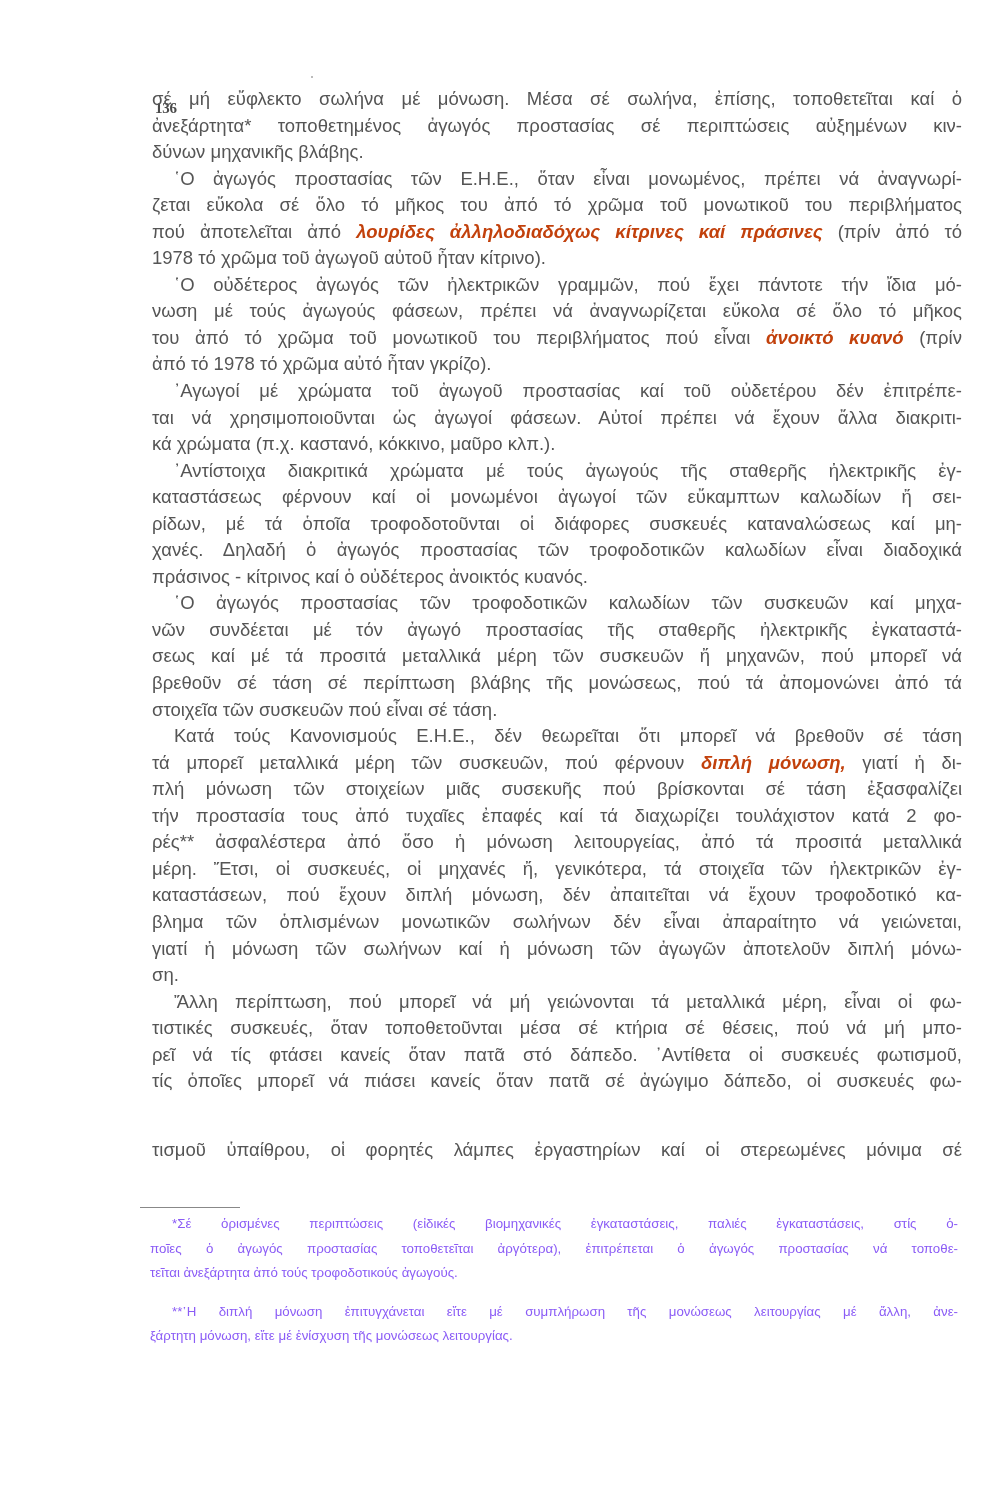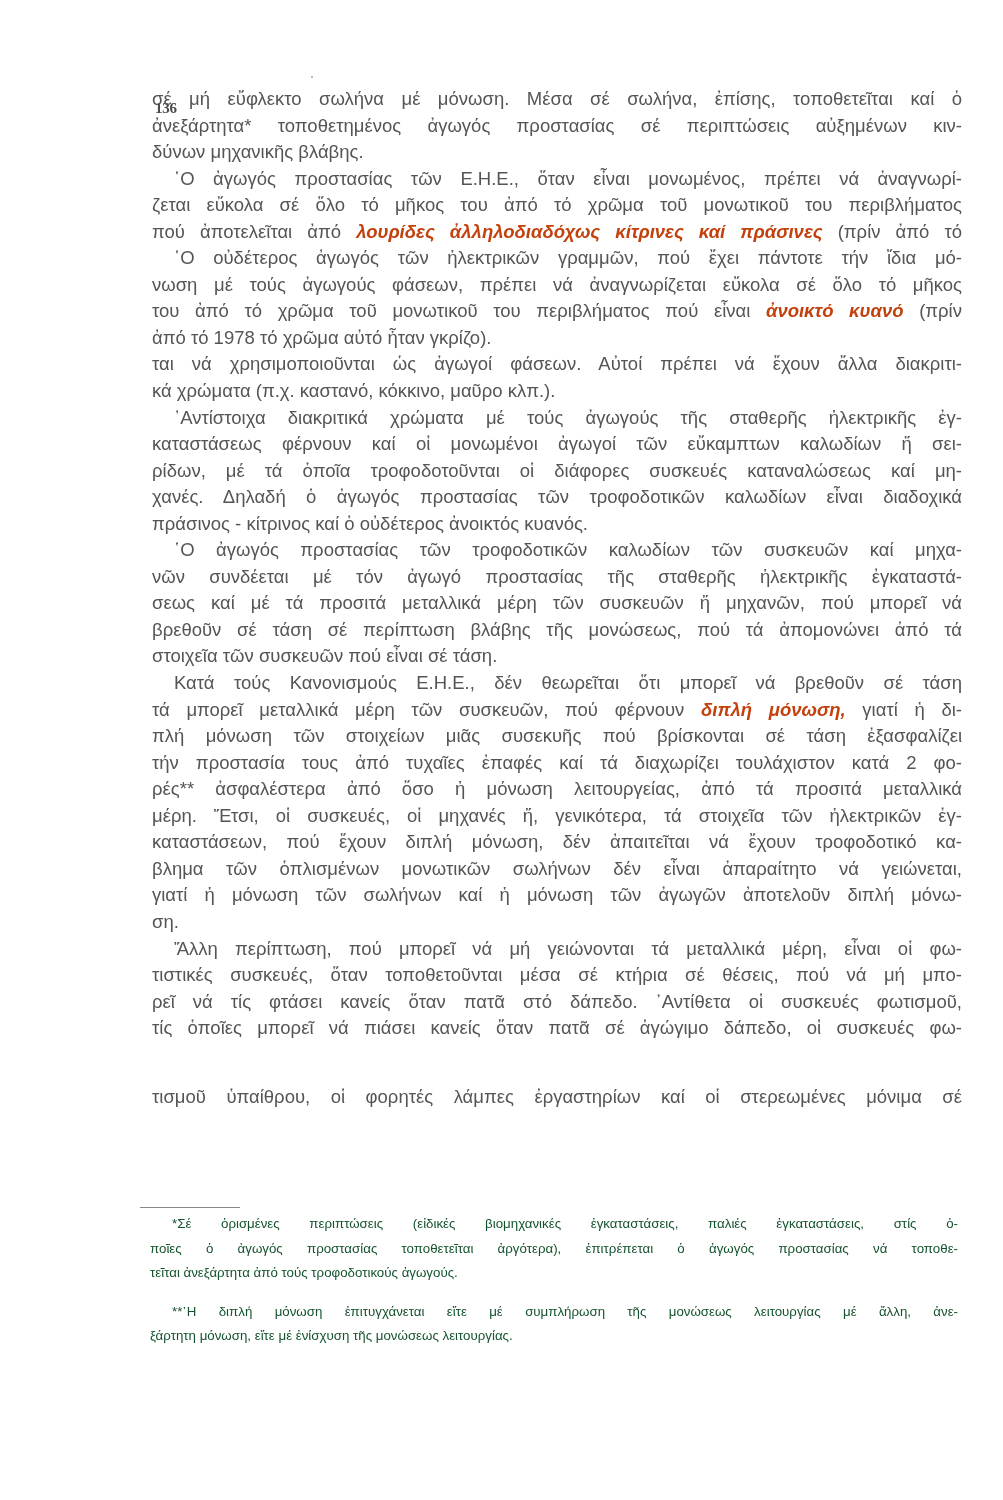--- a/index.html
+++ b/index.html
@@ -20,41 +20,43 @@
       text-align: justify; text-align-last: justify;
       transform-origin: left center;
     }
     .line.last { text-align-last: left; }
     .line.indent { padding-left: 22px; }
     .line .b { font-weight: bold; font-style: italic; color: #c2410c; }
     .sep { position: absolute; left: 140px; top: 1207px; width: 100px; height: 1px; background: #888; }
     .footnotes {
       position: absolute; left: 150px; top: 1212px; width: 810px;
       font-family: "Liberation Sans", sans-serif; font-size: 13.3px;
-      color: #14532d; line-height: 24.5px;
+      color: #8b5cf6; line-height: 24.5px;
     }
     .fn-gap { height: 14px; }
   </style>
 </head>
 <body>
 
 <div class="page-number">136</div>
 <div class="speck"></div>
 
 <div class="body-text" id="body">
     <span class="line" style="white-space: nowrap; display: block; width: 810px; box-sizing: border-box;">σέ μή εὔφλεκτο σωλήνα μέ μόνωση. Μέσα σέ σωλήνα, ἐπίσης, τοποθετεῖται καί ὁ</span>
     <span class="line" style="white-space: nowrap; display: block; width: 810px; box-sizing: border-box;">ἀνεξάρτητα* τοποθετημένος ἀγωγός προστασίας σέ περιπτώσεις αὐξημένων κιν-</span>
     <span class="line last" style="white-space: nowrap; display: block; width: 810px; box-sizing: border-box;">δύνων μηχανικῆς βλάβης.</span>
     <span class="line indent" style="white-space: nowrap; display: block; width: 810px; box-sizing: border-box;">῾Ο ἀγωγός προστασίας τῶν Ε.Η.Ε., ὅταν εἶναι μονωμένος, πρέπει νά ἀναγνωρί-</span>
     <span class="line" style="white-space: nowrap; display: block; width: 810px; box-sizing: border-box;">ζεται εὔκολα σέ ὅλο τό μῆκος του ἀπό τό χρῶμα τοῦ μονωτικοῦ του περιβλήματος</span>
     <span class="line" style="white-space: nowrap; display: block; width: 810px; box-sizing: border-box;"><span>πού ἀποτελεῖται ἀπό </span><span class="b">λουρίδες ἀλληλοδιαδόχως κίτρινες καί πράσινες</span><span> (πρίν ἀπό τό</span></span>
+    <span class="line last" style="white-space: nowrap; display: block; width: 810px; box-sizing: border-box;">1978 τό χρῶμα τοῦ ἀγωγοῦ αὐτοῦ ἦταν κίτρινο).</span>
     <span class="line indent" style="white-space: nowrap; display: block; width: 810px; box-sizing: border-box;">῾Ο οὐδέτερος ἀγωγός τῶν ἠλεκτρικῶν γραμμῶν, πού ἔχει πάντοτε τήν ἴδια μό-</span>
     <span class="line" style="white-space: nowrap; display: block; width: 810px; box-sizing: border-box;">νωση μέ τούς ἀγωγούς φάσεων, πρέπει νά ἀναγνωρίζεται εὔκολα σέ ὅλο τό μῆκος</span>
     <span class="line" style="white-space: nowrap; display: block; width: 810px; box-sizing: border-box;"><span>του ἀπό τό χρῶμα τοῦ μονωτικοῦ του περιβλήματος πού εἶναι </span><span class="b">ἀνοικτό κυανό</span><span> (πρίν</span></span>
     <span class="line last" style="white-space: nowrap; display: block; width: 810px; box-sizing: border-box;">ἀπό τό 1978 τό χρῶμα αὐτό ἦταν γκρίζο).</span>
+    <span class="line indent" style="white-space: nowrap; display: block; width: 810px; box-sizing: border-box;">᾿Αγωγοί μέ χρώματα τοῦ ἀγωγοῦ προστασίας καί τοῦ οὐδετέρου δέν ἐπιτρέπε-</span>
     <span class="line" style="white-space: nowrap; display: block; width: 810px; box-sizing: border-box;">ται νά χρησιμοποιοῦνται ὡς ἀγωγοί φάσεων. Αὐτοί πρέπει νά ἔχουν ἄλλα διακριτι-</span>
     <span class="line last" style="white-space: nowrap; display: block; width: 810px; box-sizing: border-box;">κά χρώματα (π.χ. καστανό, κόκκινο, μαῦρο κλπ.).</span>
     <span class="line indent" style="white-space: nowrap; display: block; width: 810px; box-sizing: border-box;">᾿Αντίστοιχα διακριτικά χρώματα μέ τούς ἀγωγούς τῆς σταθερῆς ἠλεκτρικῆς ἐγ-</span>
     <span class="line" style="white-space: nowrap; display: block; width: 810px; box-sizing: border-box;">καταστάσεως φέρνουν καί οἱ μονωμένοι ἀγωγοί τῶν εὔκαμπτων καλωδίων ἤ σει-</span>
     <span class="line" style="white-space: nowrap; display: block; width: 810px; box-sizing: border-box;">ρίδων, μέ τά ὁποῖα τροφοδοτοῦνται οἱ διάφορες συσκευές καταναλώσεως καί μη-</span>
     <span class="line" style="white-space: nowrap; display: block; width: 810px; box-sizing: border-box;">χανές. Δηλαδή ὁ ἀγωγός προστασίας τῶν τροφοδοτικῶν καλωδίων εἶναι διαδοχικά</span>
     <span class="line last" style="white-space: nowrap; display: block; width: 810px; box-sizing: border-box;">πράσινος - κίτρινος καί ὁ οὐδέτερος ἀνοικτός κυανός.</span>
     <span class="line indent" style="white-space: nowrap; display: block; width: 810px; box-sizing: border-box;">῾Ο ἀγωγός προστασίας τῶν τροφοδοτικῶν καλωδίων τῶν συσκευῶν καί μηχα-</span>
     <span class="line" style="white-space: nowrap; display: block; width: 810px; box-sizing: border-box;">νῶν συνδέεται μέ τόν ἀγωγό προστασίας τῆς σταθερῆς ἠλεκτρικῆς ἐγκαταστά-</span>
     <span class="line" style="white-space: nowrap; display: block; width: 810px; box-sizing: border-box;">σεως καί μέ τά προσιτά μεταλλικά μέρη τῶν συσκευῶν ἤ μηχανῶν, πού μπορεῖ νά</span>

